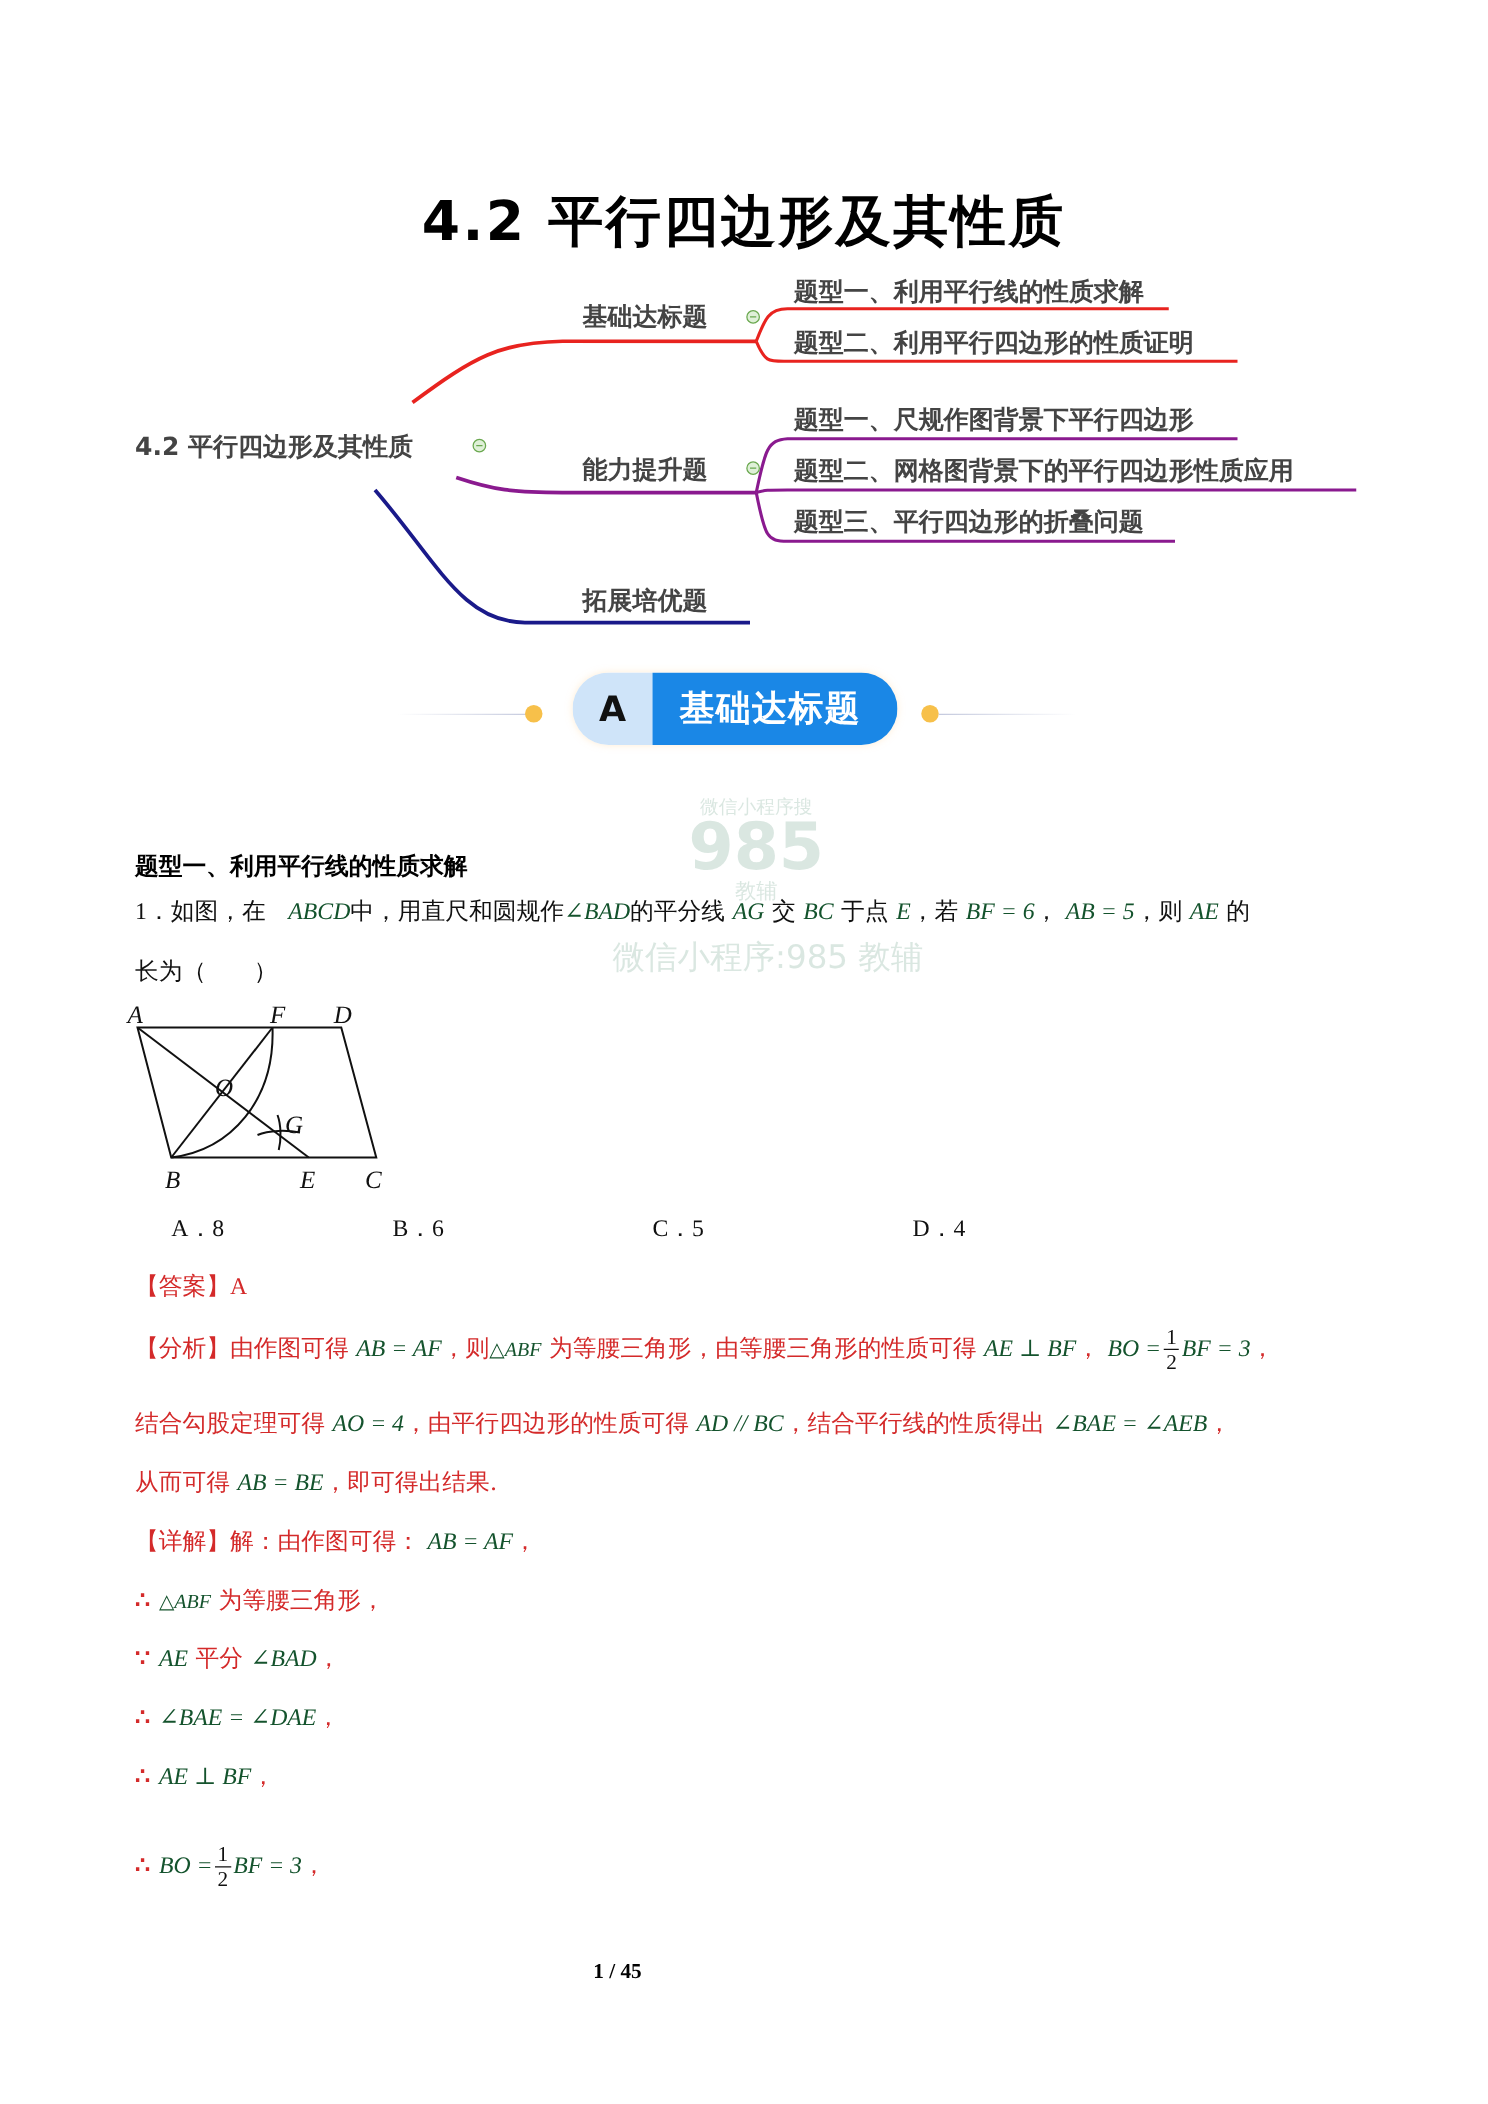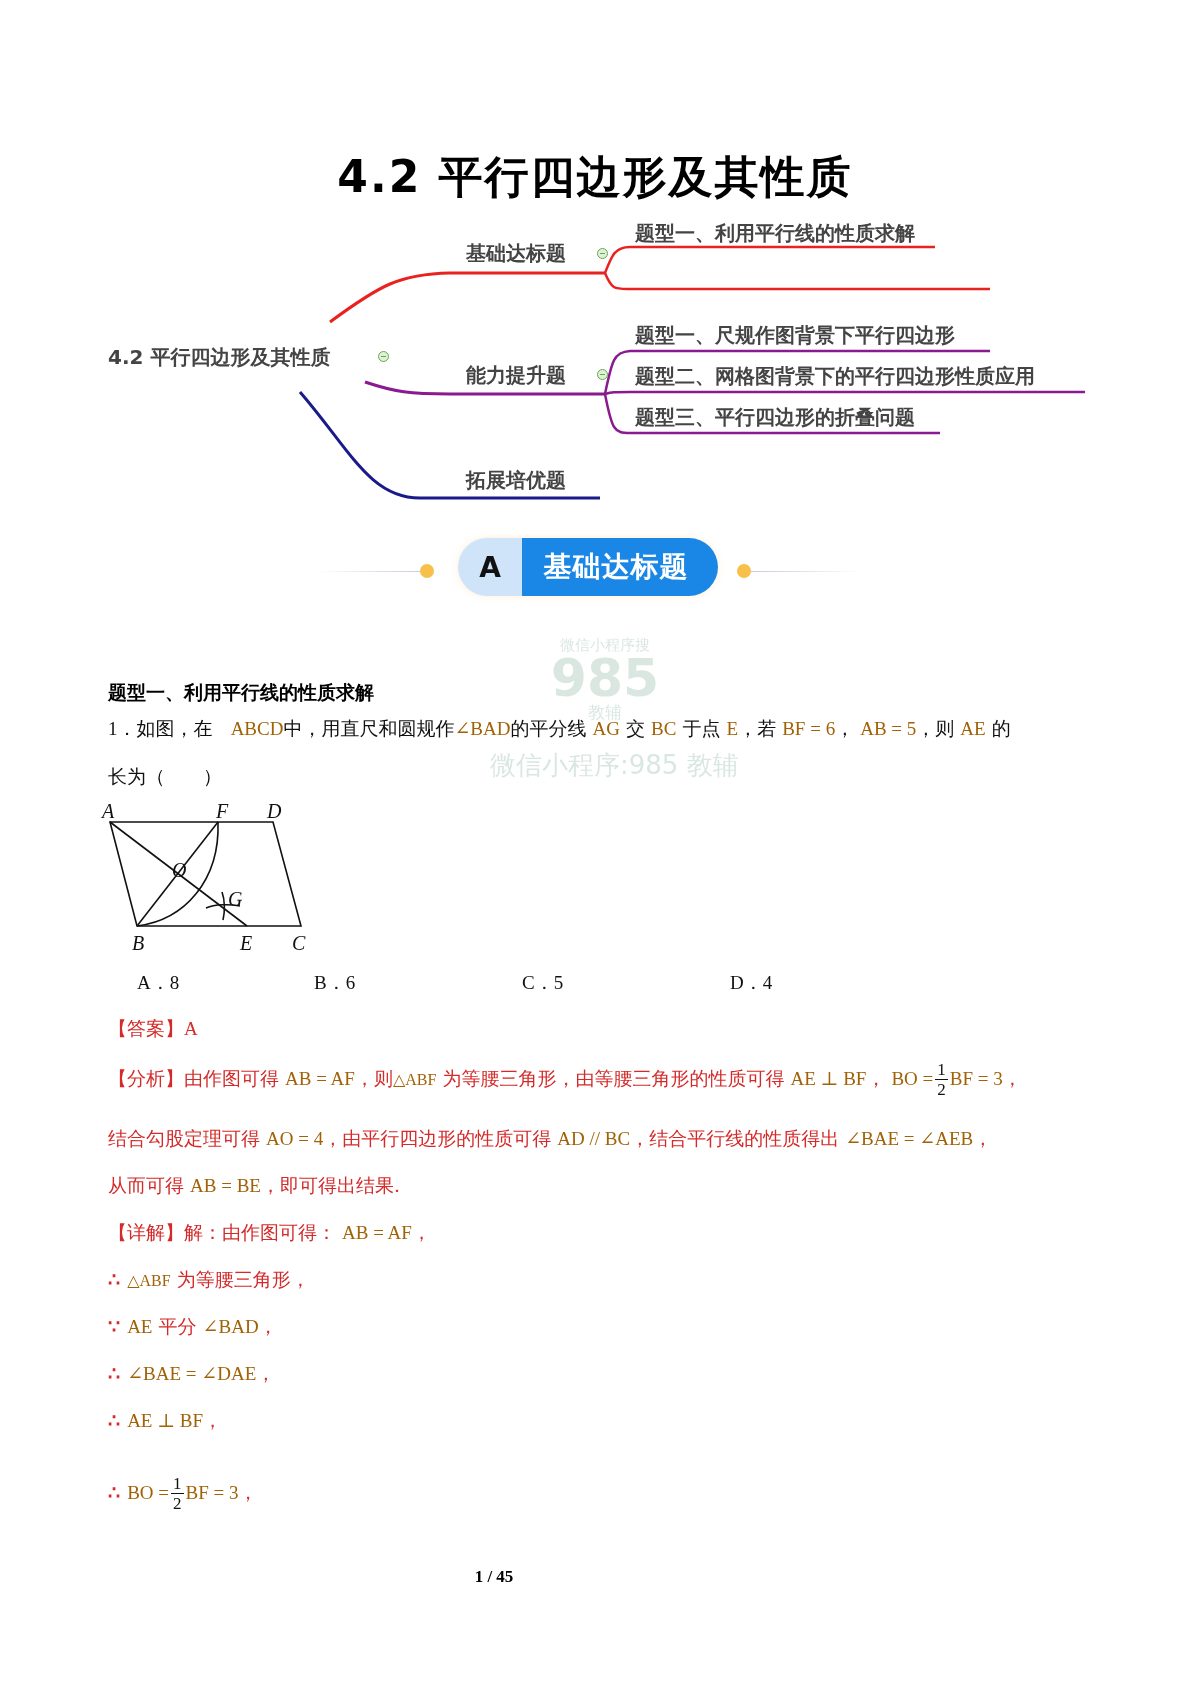--- a/index.html
+++ b/index.html
@@ -27,21 +27,21 @@
   .badge-label { flex: 1; background: #1a87e6; display: flex; align-items: center;
            justify-content: center; font-family: "DejaVu Sans", sans-serif; font-weight: bold;
            font-size: 28px; color: #fff; letter-spacing: 1px; padding-right: 8px; }
   .dot { width: 14px; height: 14px; border-radius: 50%; background: #f7c04a; }
   .hline { height: 1px; background: linear-gradient(90deg, rgba(190,195,220,0), #c5cade); }
   .hline.r { background: linear-gradient(90deg, #c5cade, rgba(190,195,220,0)); }
   .sec-h { left: 108px; top: 680px; font-family: "DejaVu Sans", sans-serif; font-weight: bold;
            font-size: 19px; color: #000; }
   .line { left: 108px; font-size: 19px; white-space: nowrap; color: #111; }
   .red { color: #d42a2a; }
-  .m { font-family: "Liberation Serif", "DejaVu Serif", serif; color: #a16207; }
+  .m { font-family: "Liberation Serif", "DejaVu Serif", serif; font-style: italic; color: #14532d; }
   .mn { font-family: "Liberation Serif", "DejaVu Serif", serif; color: #111; }
   .frac { display: inline-flex; flex-direction: column; align-items: center; vertical-align: middle;
           font-family: "Liberation Serif", serif; font-size: 17px; line-height: 19px; margin: 0 2px; color:#111; }
   .frac .num { border-bottom: 1px solid #111; padding: 0 2px; }
   .choice { font-family: "Liberation Serif", serif; font-size: 19px; }
   .wm { color: rgba(150,185,170,0.35); font-family: "DejaVu Sans", sans-serif; white-space: nowrap; }
   .pager { left: 0; width: 988px; top: 1567px; text-align: center;
            font-family: "Liberation Serif", serif; font-weight: bold; font-size: 17px; color: #000; }
   .therefore { color: #d42a2a; font-weight: bold; letter-spacing: 1px; }
 </style>
@@ -64,20 +64,21 @@
 
     <path d="M300,392 C350,450 370,498 420,498 L600,498" stroke="#1a1a8a" stroke-width="3" fill="none"></path>
   </svg>
 
   <div class="abs mm-root">4.2 平行四边形及其性质</div>
   <div class="abs collapse" style="left:378px;top:351px;"></div>
 
   <div class="abs mm-node" style="left:466px;top:240px;">基础达标题</div>
   <div class="abs collapse" style="left:597px;top:248px;"></div>
   <div class="abs mm-leaf" style="left:635px;top:220px;">题型一、利用平行线的性质求解</div>
+  <div class="abs mm-leaf" style="left:635px;top:261px;">题型二、利用平行四边形的性质证明</div>
 
   <div class="abs mm-node" style="left:466px;top:362px;">能力提升题</div>
   <div class="abs collapse" style="left:597px;top:369px;"></div>
   <div class="abs mm-leaf" style="left:635px;top:363px;">题型二、网格图背景下的平行四边形性质应用</div>
   <div class="abs mm-leaf" style="left:635px;top:322px;">题型一、尺规作图背景下平行四边形</div>
   <div class="abs mm-leaf" style="left:635px;top:404px;">题型三、平行四边形的折叠问题</div>
 
   <div class="abs mm-node" style="left:466px;top:467px;">拓展培优题</div>
 </div>
 

